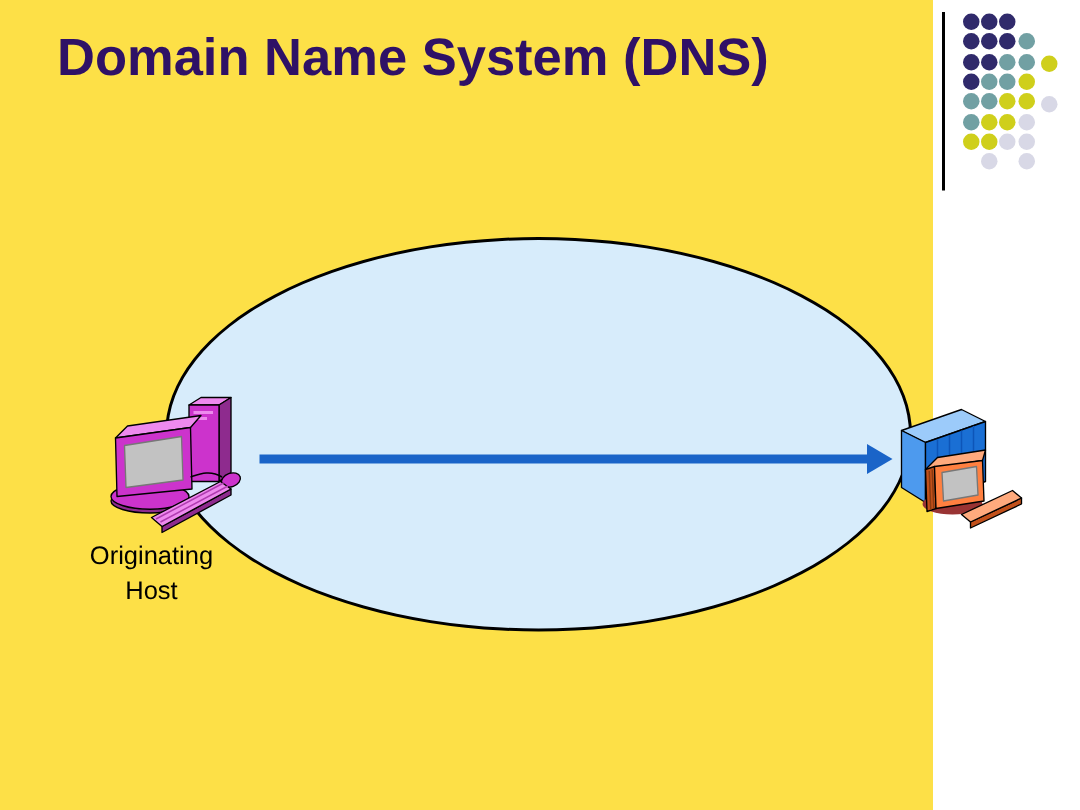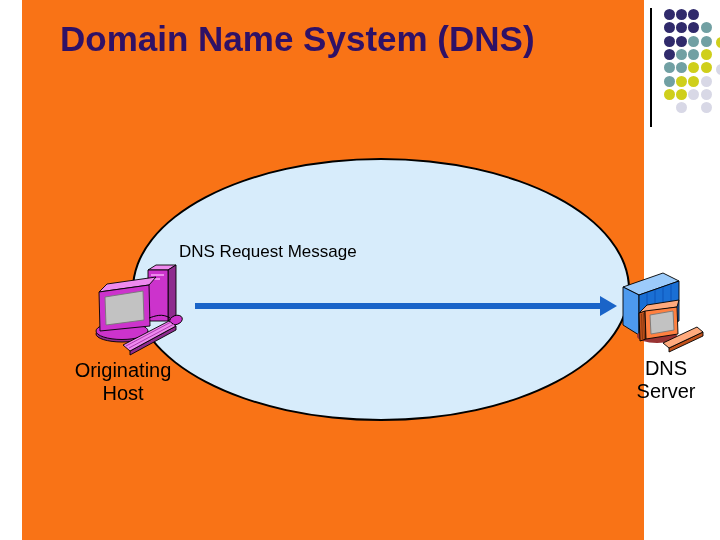--- a/index.html
+++ b/index.html
@@ -1,21 +1,21 @@
 <!DOCTYPE html>
 <html style="--title_text: #2F1166; --body_text: #000000; --arrow: #1A64C8; --ellipse_fill: #D7ECFB; --ellipse_stroke: #000000; --line_black: #000000; --magenta: #CC33CC; --magenta_dark: #8E2B8E; --magenta_light: #EE8AEE; --screen_gray: #C2C2C2; --blue: #4D9AEE; --blue_dark: #1A6FD4; --blue_light: #9CCBFA; --orange: #FF8040; --orange_dark: #C2501A; --orange_light: #FFAA7D; --dot_purple: #302A6B; --dot_teal: #71A0A3; --dot_yellow: #CFCF1B; --dot_gray: #D8D8E6;"><head>
 <meta charset="utf-8">
 <style>
   html,body{margin:0;padding:0;}
   body{
     width:720px;height:540px;background:#ffffff;overflow:hidden;
     font-family:"Liberation Sans", sans-serif;
     position:relative;
   }
-  .slide{position:absolute;inset:0;width:622px;height:540px;background:#f97316;margin-left:22px;}
+  .slide{position:absolute;inset:0;width:622px;height:540px;background:#fde047;}
 
   .slide-title{
     position:absolute;left:38px;top:20px;margin:0;
     font-size:35px;font-weight:bold;line-height:1.1;
     color:var(--title_text,#2F1166);
     white-space:nowrap;
   }
 
   
   .deco-line{
@@ -36,21 +36,21 @@
 
   .message{
     position:absolute;left:157px;top:240px;
     font-size:17px;line-height:23px;color:var(--body_text,#000);
     white-space:nowrap;
   }
 
   .arrow-svg{position:absolute;left:170px;top:294px;}
 
   .host-label{
-    position:absolute;font-size:20px;line-height:23px;color:var(--body_text,#000);
+    position:absolute;font-size:17px;line-height:23px;color:var(--body_text,#000);
     text-align:center;white-space:pre-line;
   }
   .host-label.left{left:40px;top:359px;width:122px;}
   .host-label.right{left:584px;top:357px;width:120px;}
 
   .icon-svg{position:absolute;}
   .icon-svg.left{left:70px;top:258px;}
   .icon-svg.right{left:593px;top:263px;}
 
   
@@ -107,21 +107,20 @@
       <div class="dot" style="left: 12px; top: 79.8px; background: rgb(207, 207, 27);"></div>
       <div class="dot" style="left: 24px; top: 79.8px; background: rgb(216, 216, 230);"></div>
       <div class="dot" style="left: 37px; top: 79.8px; background: rgb(216, 216, 230);"></div>
       <div class="dot" style="left: 12px; top: 93.1px; background: rgb(216, 216, 230);"></div>
       <div class="dot" style="left: 37px; top: 93.1px; background: rgb(216, 216, 230);"></div>
     </div>
 
   <div class="dns-ellipse"></div>
 
   <div class="message">
-    <div>DNS Request Message</div>
   </div>
 
   <svg class="arrow-svg" width="430" height="24" viewBox="0 0 430 24">
     <rect x="3" y="9" width="405" height="6" fill="#1A64C8"></rect>
     <polygon points="408,2 425,12 408,22" fill="#1A64C8"></polygon>
   </svg>
 
   <svg class="icon-svg left" width="100" height="100" viewBox="0 0 100 100">
 
     <polygon class="mg-l ol" points="56,12 64,7 84,7 76,12"></polygon>
@@ -159,16 +158,14 @@
     <path class="nofill" stroke="#8A3A10" stroke-width="1" d="M26.5,51 L27.5,77 M28.5,50 L29.5,76"></path>
     <polygon class="or ol" points="30,48 62,44 63,71 31,76"></polygon>
     <polygon class="scr ol-g" points="35,52 58,48 59,67 36,71"></polygon>
 
     <polygon class="or-d ol" points="54,85 88,69 88,73 54,89"></polygon>
     <polygon class="or-l ol" points="48,80 82,64 88,69 54,85"></polygon>
   </svg>
 
   <div class="host-label left">Originating
 Host</div>
-  <div class="host-label right">DNS
-Server</div>
 
 </div>
 
 </body></html>

